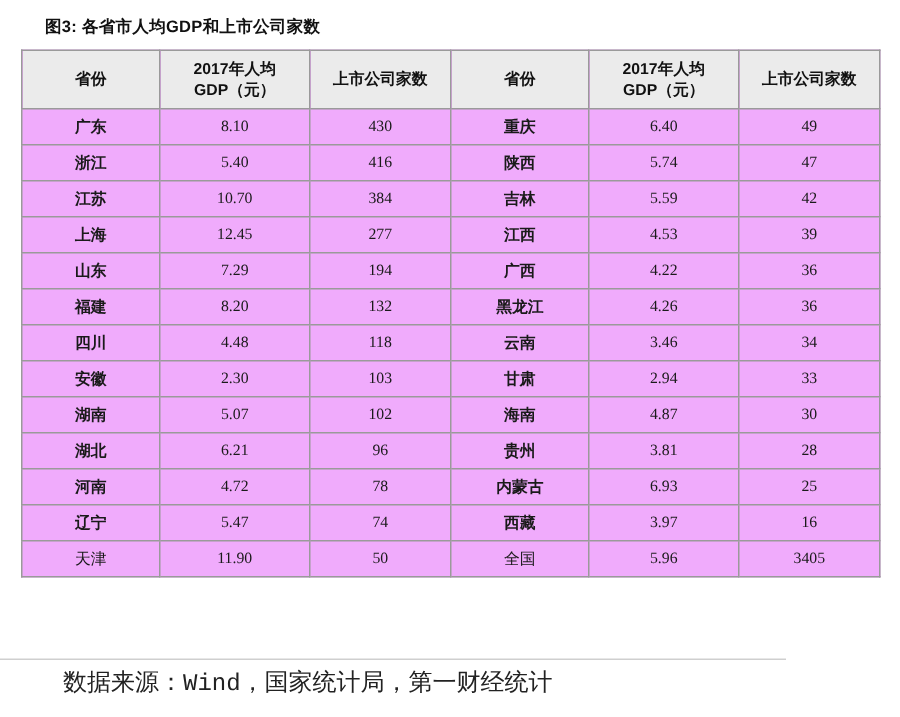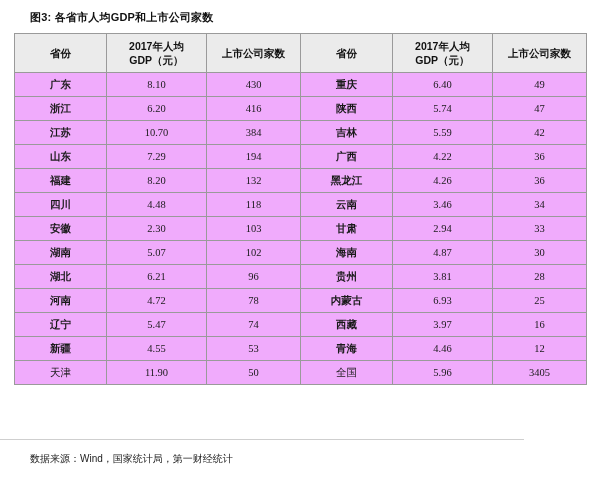--- a/index.html
+++ b/index.html
@@ -67,25 +67,26 @@
   td.num {
     font-family: "Liberation Serif", serif;
     font-size: 11px;
   }
   tr.total td {
     font-weight: normal;
     font-family: Liberation Serif, serif;
   }
   .source {
     position: absolute;
-    left: 30px;
+    left: 42px;
     bottom: 12px;
-    font-size: 10px;
+    font-size: 16px;
     color: #222222;
     white-space: nowrap;
+    font-family: Liberation Mono, monospace;
   }
   .hr-bottom {
     position: absolute;
     left: 0;
     right: 0;
     bottom: 38px;
     border-top: 1px solid #cfcfcf;
   }
 </style>
 </head>
@@ -127,35 +128,43 @@
         <tr>
           <td class="prov">广东</td>
           <td class="num">8.10</td>
           <td class="num">430</td>
           <td class="prov">重庆</td>
           <td class="num">6.40</td>
           <td class="num">49</td>
         </tr>
         <tr>
           <td class="prov">浙江</td>
-          <td class="num">6.20</td>
+          <td class="num">5.40</td>
           <td class="num">416</td>
           <td class="prov">陕西</td>
           <td class="num">5.74</td>
           <td class="num">47</td>
         </tr>
         <tr>
           <td class="prov">江苏</td>
           <td class="num">10.70</td>
           <td class="num">384</td>
           <td class="prov">吉林</td>
           <td class="num">5.59</td>
           <td class="num">42</td>
         </tr>
         <tr>
+          <td class="prov">上海</td>
+          <td class="num">12.45</td>
+          <td class="num">277</td>
+          <td class="prov">江西</td>
+          <td class="num">4.53</td>
+          <td class="num">39</td>
+        </tr>
+        <tr>
           <td class="prov">山东</td>
           <td class="num">7.29</td>
           <td class="num">194</td>
           <td class="prov">广西</td>
           <td class="num">4.22</td>
           <td class="num">36</td>
         </tr>
         <tr>
           <td class="prov">福建</td>
           <td class="num">8.20</td>
@@ -204,28 +213,20 @@
           <td class="num">6.93</td>
           <td class="num">25</td>
         </tr>
         <tr>
           <td class="prov">辽宁</td>
           <td class="num">5.47</td>
           <td class="num">74</td>
           <td class="prov">西藏</td>
           <td class="num">3.97</td>
           <td class="num">16</td>
-        </tr>
-        <tr>
-          <td class="prov">新疆</td>
-          <td class="num">4.55</td>
-          <td class="num">53</td>
-          <td class="prov">青海</td>
-          <td class="num">4.46</td>
-          <td class="num">12</td>
         </tr>
         <tr class="total">
           <td class="prov">天津</td>
           <td class="num">11.90</td>
           <td class="num">50</td>
           <td class="prov">全国</td>
           <td class="num">5.96</td>
           <td class="num">3405</td>
         </tr>
       </tbody>

